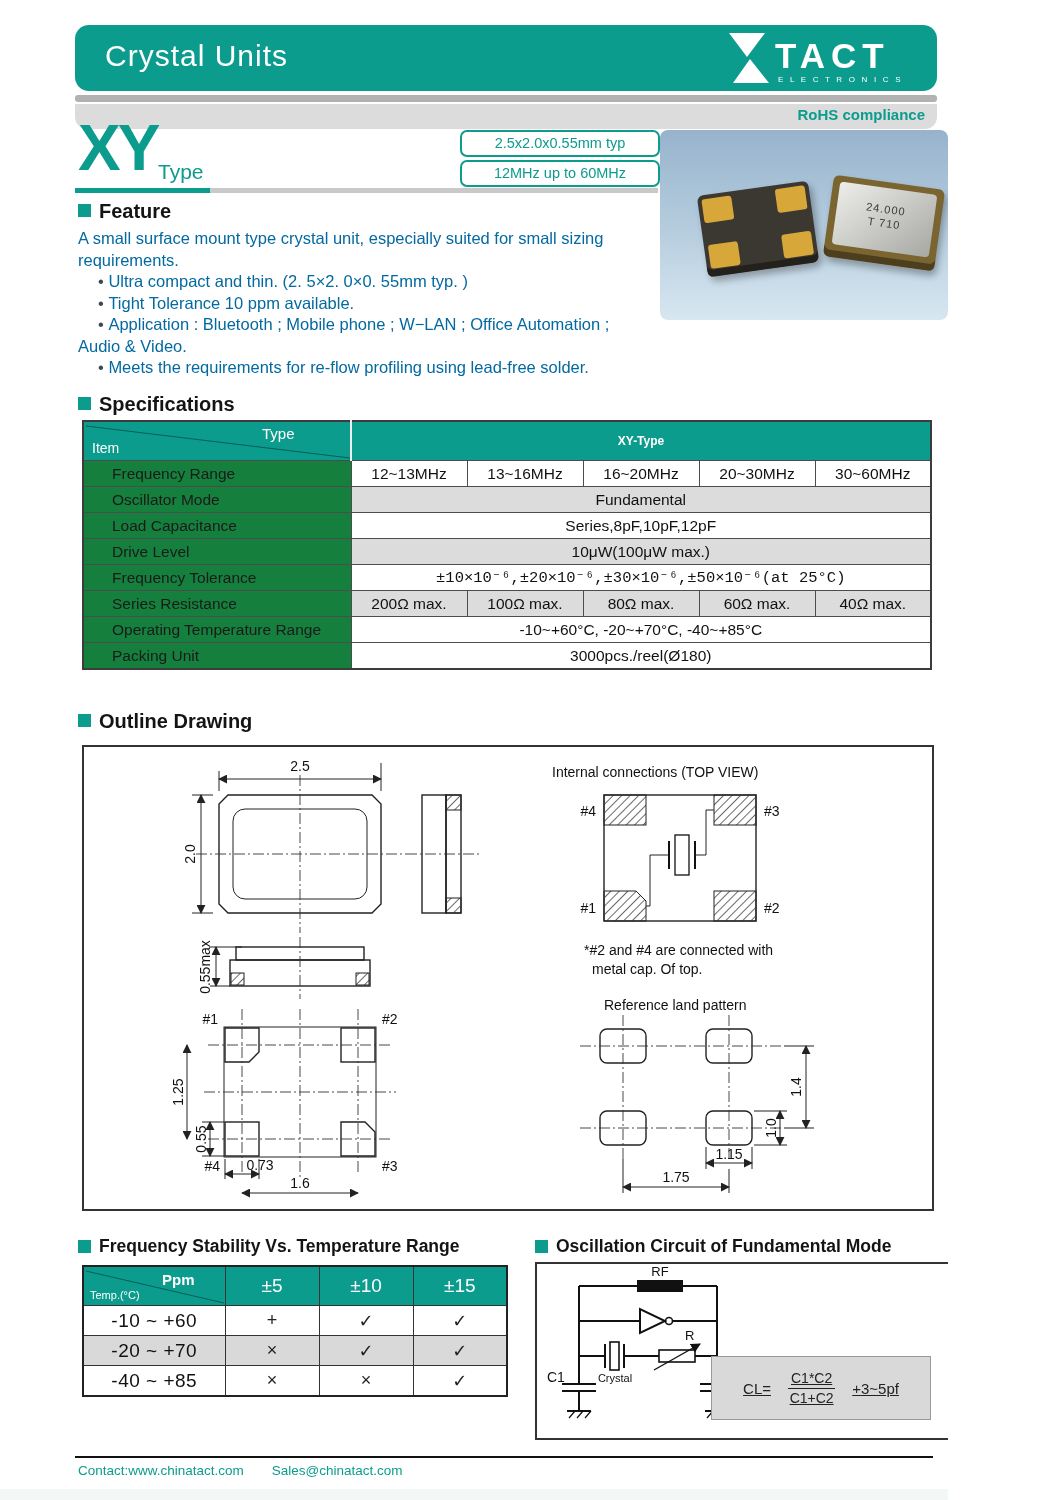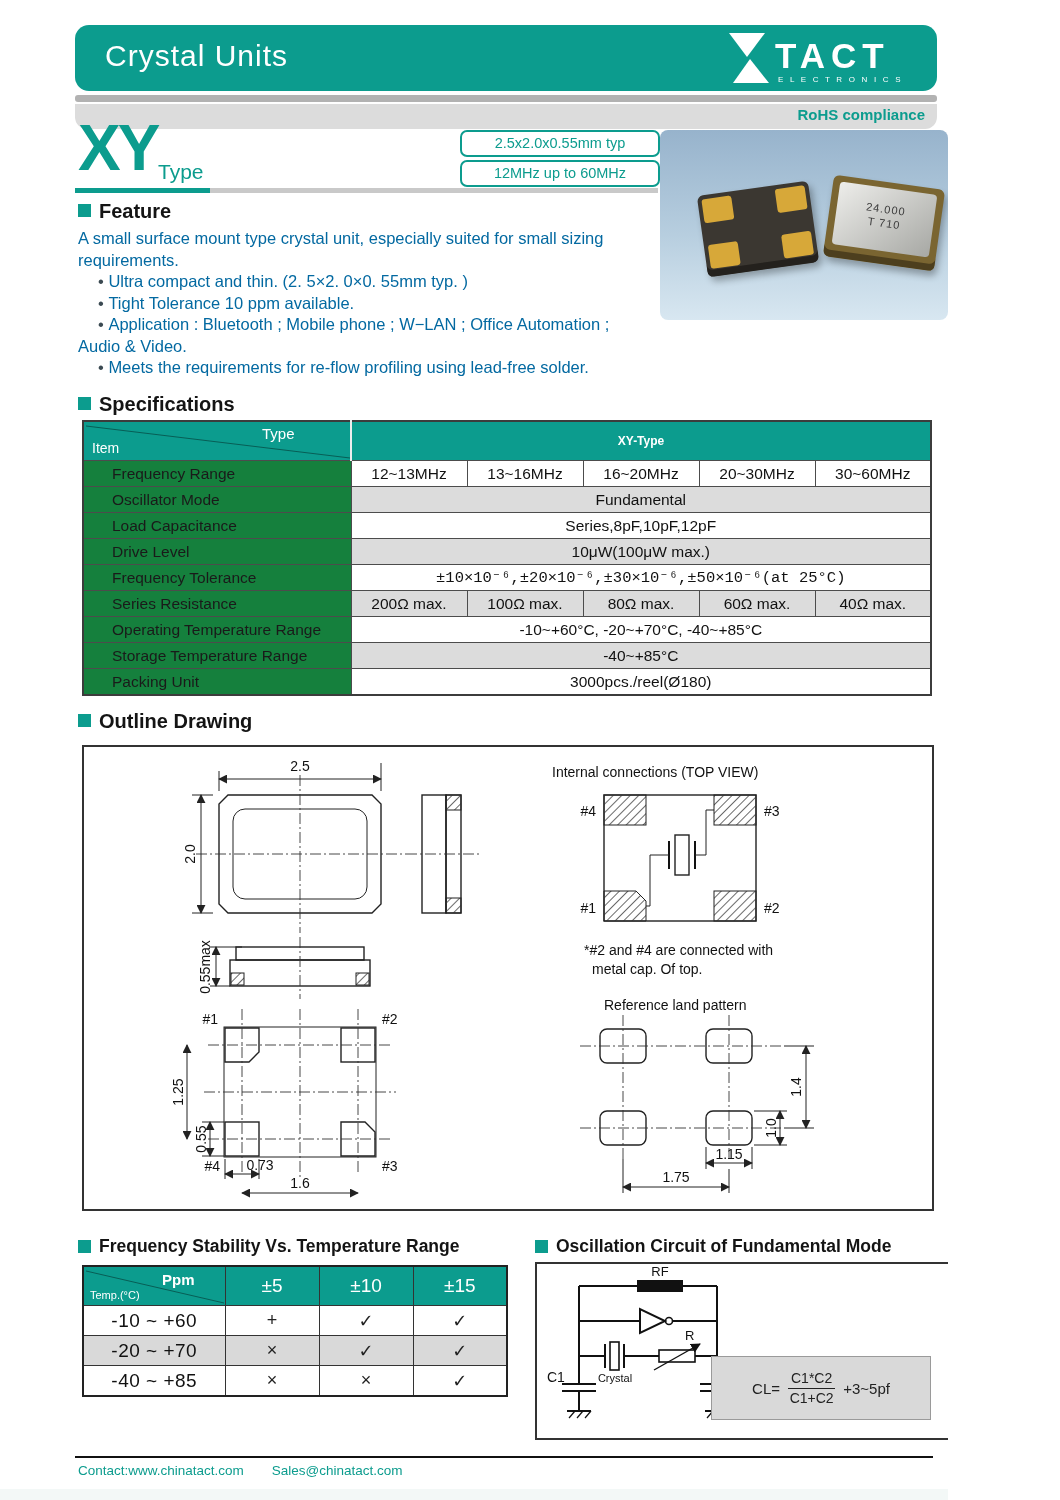--- a/index.html
+++ b/index.html
@@ -95,22 +95,22 @@
   .circuit-box{left:535px;top:1262px;width:412px;height:174px;border:2px solid #333;background:#fff;}
   svg{font-family:"Liberation Sans",sans-serif;}
   .ol{stroke:#222;stroke-width:1.4;fill:none;}
   .thin{stroke:#222;stroke-width:1;fill:none;}
   .cl{stroke:#333;stroke-width:0.9;fill:none;stroke-dasharray:11 3 2 3;}
   .dim{stroke:#222;stroke-width:1;fill:none;}
   .dtx{fill:#111;font-size:14px;}
   .cw{stroke:#111;stroke-width:2;fill:none;}
 
   .formula{position:absolute;left:174px;top:92px;width:218px;height:62px;background:#d9d9d9;
-           border:1px solid #9a9a9a;display:flex;align-items:center;justify-content:center;gap:8px;
-           font-size:15px;color:#222;}
+           border:1px solid #9a9a9a;display:flex;align-items:center;justify-content:center;gap:17px;
+           font-size:15px;color:#222;text-decoration:underline;}
   .frac{display:inline-flex;flex-direction:column;align-items:center;font-size:14px;line-height:1.3;}
   .frac .num{border-bottom:1.5px solid #222;padding:0 3px 1px;}
 
   
   .footer-line{left:75px;top:1456px;width:858px;height:2px;background:#111;}
   .footer-contact{left:78px;top:1463px;display:flex;gap:28px;font-size:13.5px;color:#0c9c8e;}
   .page-num{left:988px;top:1446px;font-size:33px;color:#111;}
   .bottom-strip{left:0;top:1489px;width:1060px;height:11px;background:#f3f8f7;}
 </style>
 </head>
@@ -229,24 +229,20 @@
       <td class="item">Series Resistance</td>
       <td>200Ω max.</td>
       <td>100Ω max.</td>
       <td>80Ω max.</td>
       <td>60Ω max.</td>
       <td>40Ω max.</td>
     </tr>
     <tr class="w">
       <td class="item">Operating Temperature Range</td>
       <td colspan="5">-10~+60°C, -20~+70°C, -40~+85°C</td>
-    </tr>
-    <tr class="g">
-      <td class="item">Storage Temperature Range</td>
-      <td colspan="5">-40~+85°C</td>
     </tr>
     <tr class="w">
       <td class="item">Packing Unit</td>
       <td colspan="5">3000pcs./reel(Ø180)</td>
     </tr>
   </tbody>
     </table>
 
   <div class="abs sec" style="left:78px;top:710px;">
     <div class="sq"></div>

